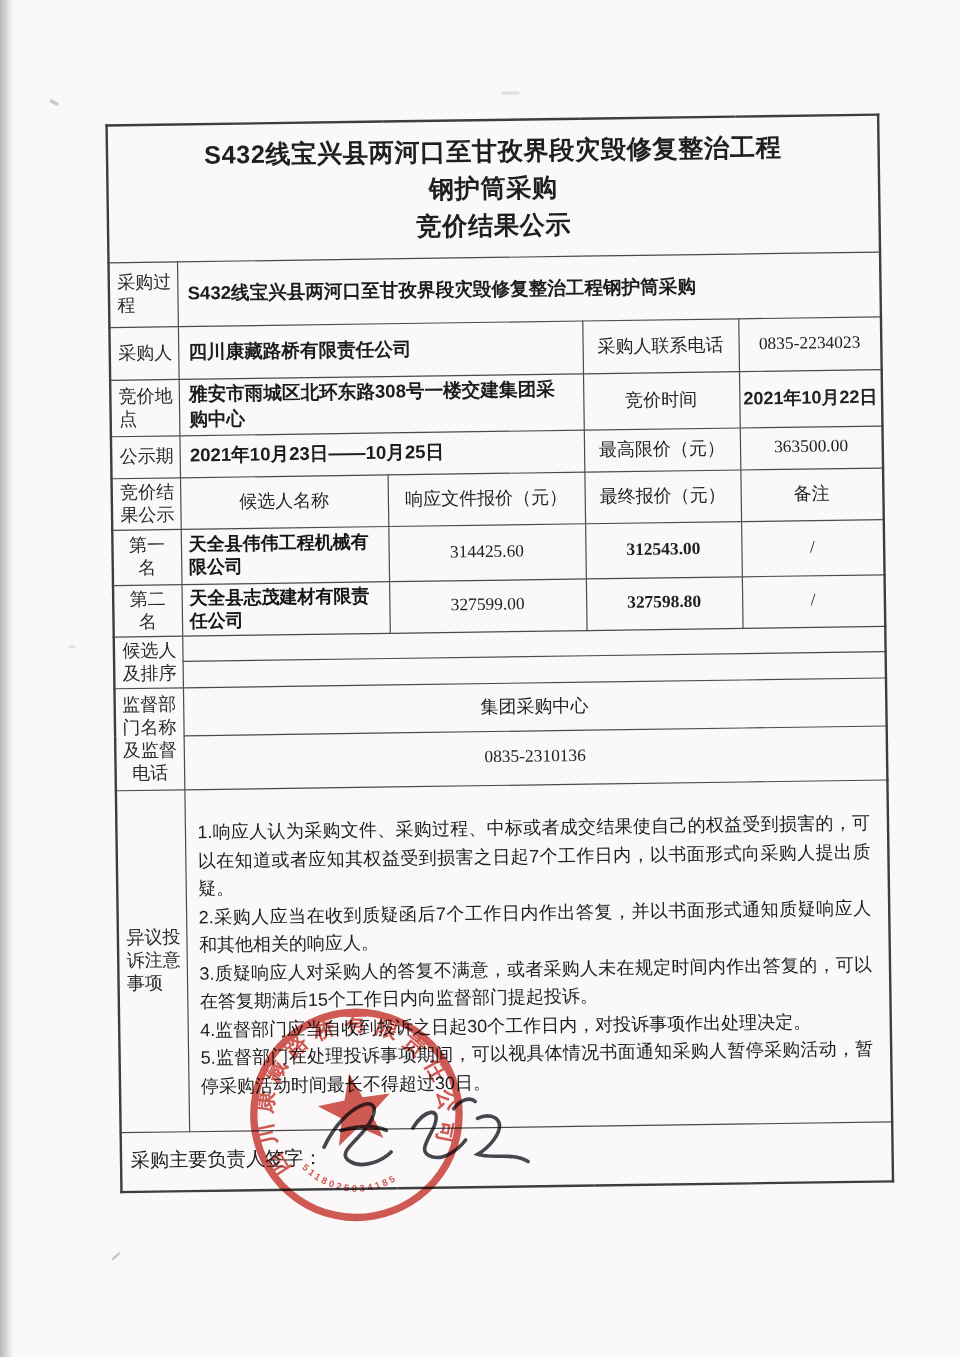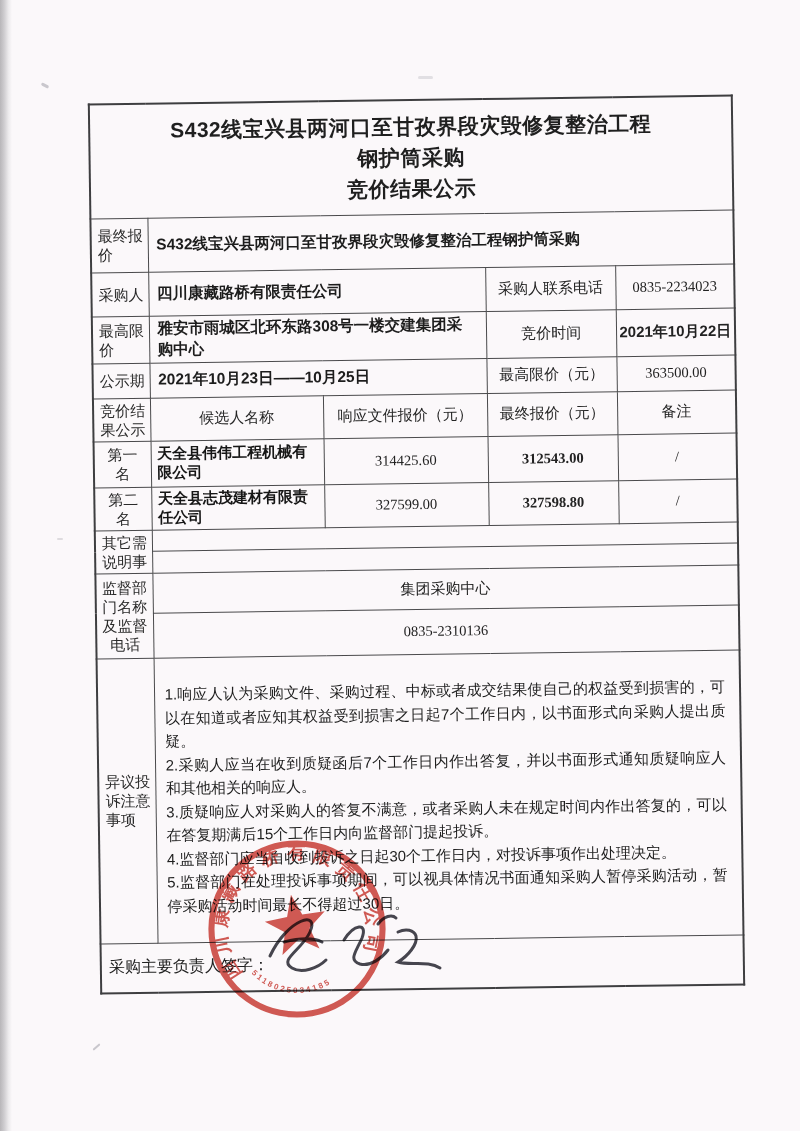--- a/index.html
+++ b/index.html
@@ -88,31 +88,31 @@
     </colgroup>
     <tbody>
       <tr class="r-title">
         <td class="title-cell" colspan="5">
           <div class="title-line">S432线宝兴县两河口至甘孜界段灾毁修复整治工程</div>
           <div class="title-line">钢护筒采购</div>
           <div class="title-line">竞价结果公示</div>
         </td>
       </tr>
       <tr class="r-project">
-        <td class="lab">最终报价</td>
+        <td class="lab">采购过程</td>
         <td class="val-left" colspan="4">S432线宝兴县两河口至甘孜界段灾毁修复整治工程钢护筒采购</td>
       </tr>
       <tr class="r-purch">
         <td class="lab">采购人</td>
         <td class="val-left" colspan="2">四川康藏路桥有限责任公司</td>
         <td class="head-c">采购人联系电话</td>
         <td class="num">0835-2234023</td>
       </tr>
       <tr class="r-place">
-        <td class="lab">最高限价</td>
+        <td class="lab">竞价地点</td>
         <td class="val-left" colspan="2">雅安市雨城区北环东路308号一楼交建集团采购中心</td>
         <td class="head-c">竞价时间</td>
         <td class="val-center" style="font-weight:700">2021年10月22日</td>
       </tr>
       <tr class="r-pub">
         <td class="lab">公示期</td>
         <td class="val-left" colspan="2">2021年10月23日——10月25日</td>
         <td class="head-c">最高限价（元）</td>
         <td class="num">363500.00</td>
       </tr>
@@ -131,21 +131,21 @@
         <td class="num">/</td>
       </tr>
       <tr class="r-rank2">
         <td class="lab center">第二名</td>
         <td class="bold-name">天全县志茂建材有限责任公司</td>
         <td class="num">327599.00</td>
         <td class="num" style="font-weight:700">327598.80</td>
         <td class="num">/</td>
       </tr>
       <tr class="r-other">
-        <td class="lab" rowspan="2">其它需说明事</td>
+        <td class="lab" rowspan="2">候选人及排序</td>
         <td colspan="4"></td>
       </tr>
       <tr class="r-other">
         <td colspan="4"></td>
       </tr>
       <tr class="r-supname">
         <td class="lab" rowspan="2" style="text-align:center;padding:2px 4px;">监督部门名称及监督电话</td>
         <td class="val-center" colspan="4">集团采购中心</td>
       </tr>
       <tr class="r-supphone">

